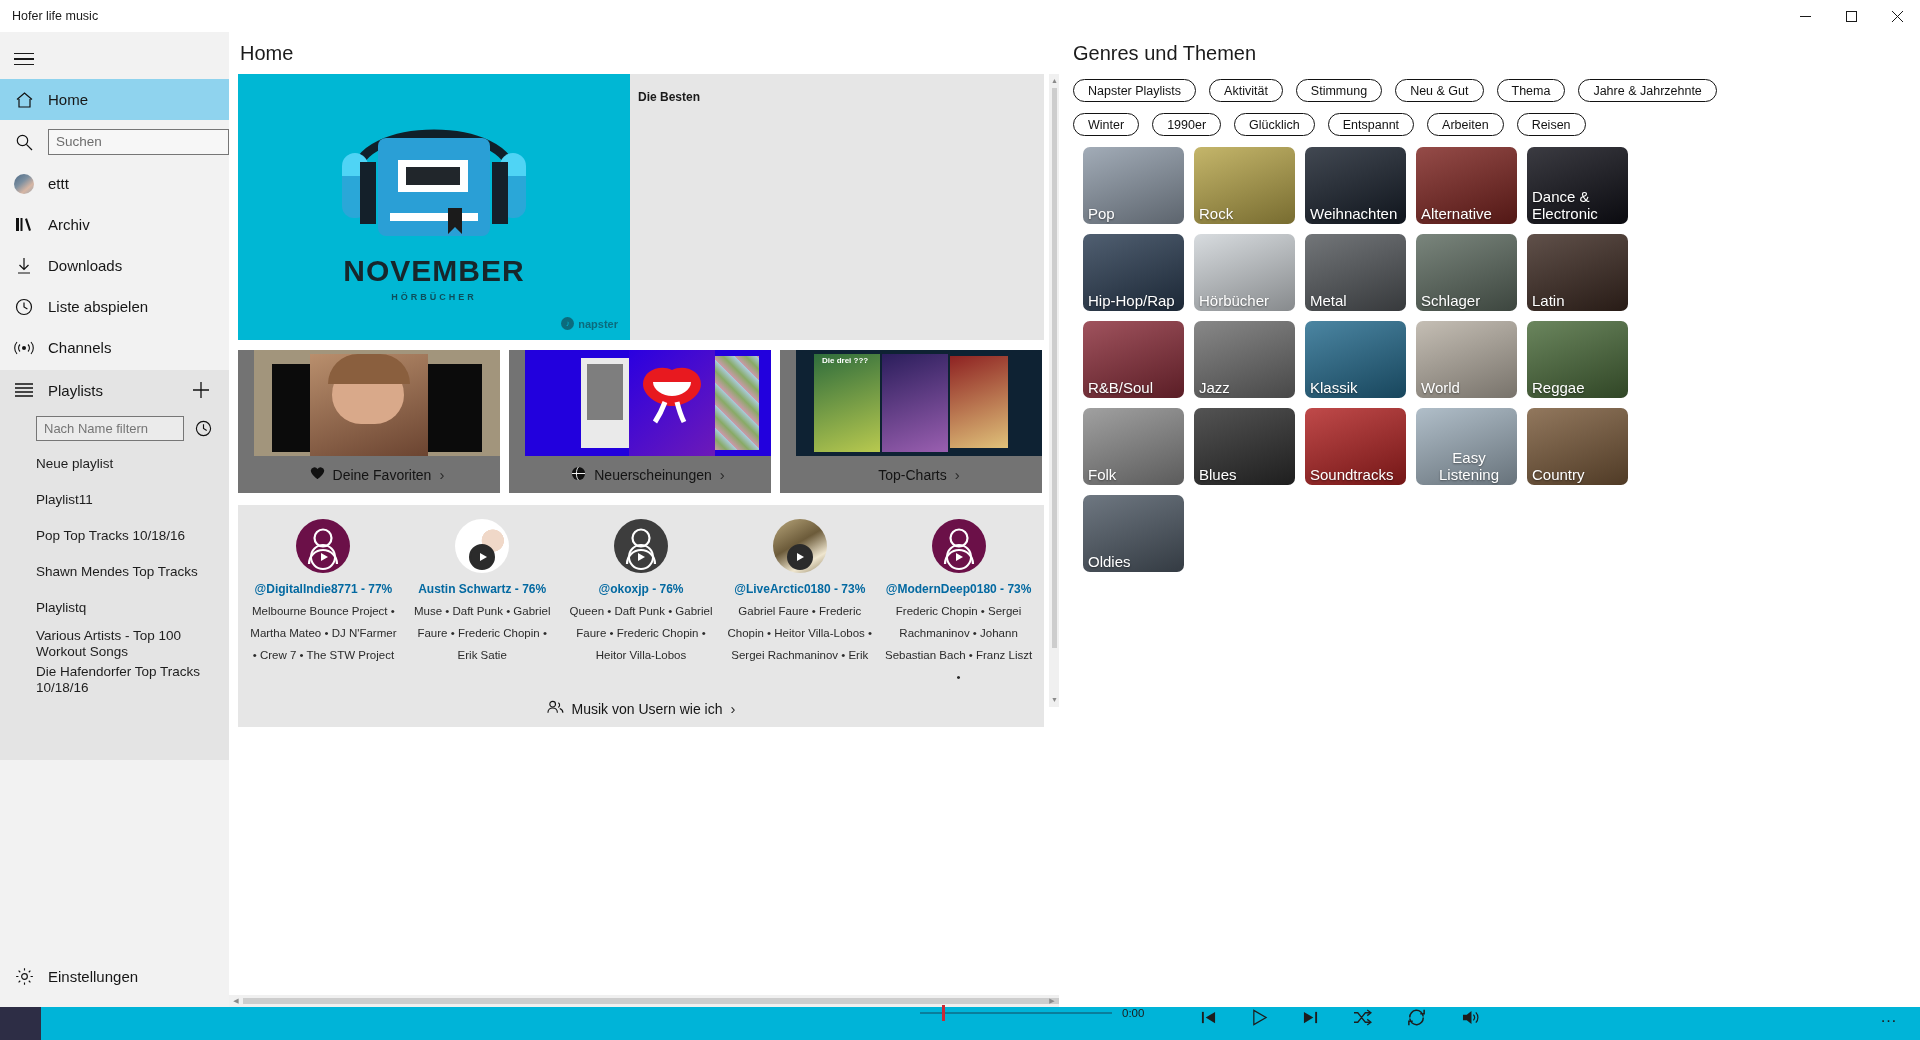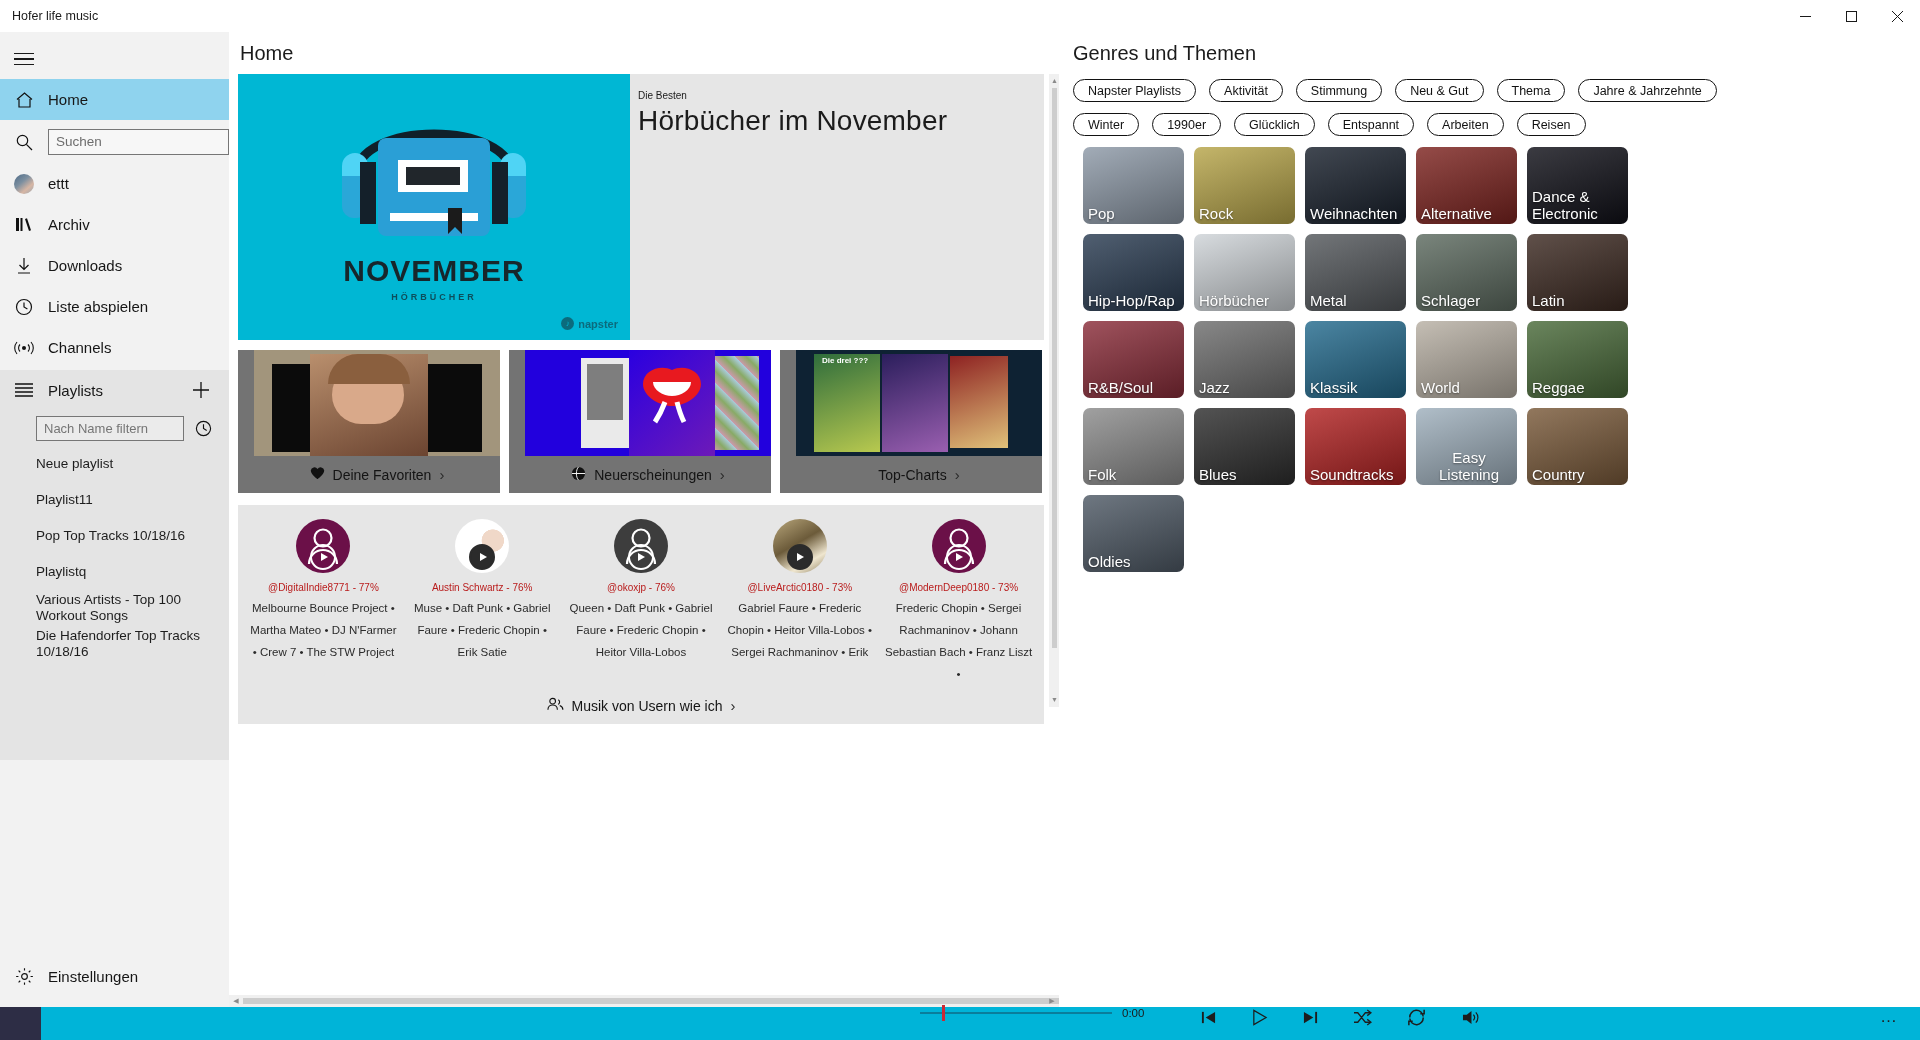--- a/index.html
+++ b/index.html
@@ -87,21 +87,21 @@
   .main-title { font-size: 20px; color: #1b1b1b; padding: 10px 0 9px 11px; }
   .scroll-area { position: relative; width: 822px; height: 633px; margin-left: 9px; }
 
   .hero {
     display: flex; width: 806px; height: 266px; background: #e6e6e6;
   }
   .hero-art {
     width: 392px; height: 266px; background: #00b7d4; position: relative; overflow: hidden;
   }
   .hero-text { flex: 1; padding: 16px 0 0 8px; }
-  .hero-kicker { font-size: 10px; color: #1b1b1b; font-weight: 400; }
+  .hero-kicker { font-size: 12px; color: #1b1b1b; font-weight: 700; }
   .hero-head { font-size: 28px; color: #1b1b1b; font-weight: 300; margin-top: 4px; letter-spacing: .2px; }
   .nap-logo {
     position: absolute; right: 12px; bottom: 10px; display: flex; align-items: center;
     gap: 4px; color: #0b6b7d; font-size: 11px; font-weight: 700;
   }
   .nap-dot {
     width: 13px; height: 13px; border-radius: 50%; background: #0b6b7d;
     display: flex; align-items: center; justify-content: center;
     color: #00b7d4; font-size: 8px; font-weight: 700;
   }
@@ -135,21 +135,21 @@
     position: absolute; width: 26px; height: 26px; border-radius: 50%;
     border: 2px solid #ffffff; left: 50%; top: 50%; transform: translate(-50%,-2px);
     display: flex; align-items: center; justify-content: center;
   }
   .play-badge.dark { background: #2b2b2b; border-color: #2b2b2b; }
   .play-badge .tri {
     width: 0; height: 0; border-left: 7px solid #ffffff;
     border-top: 4.5px solid transparent; border-bottom: 4.5px solid transparent;
     margin-left: 2px;
   }
-  .user-name { font-size: 10px; font-weight: 400; color: #b91c1c; margin-bottom: 4px; }
+  .user-name { font-size: 12px; font-weight: 700; color: #0369a1; margin-bottom: 4px; }
   .user-artists { font-size: 11.5px; color: #2b2b2b; line-height: 22px; }
   .users-more {
     display: flex; align-items: center; justify-content: center; gap: 8px;
     font-size: 14px; color: #141414; margin-top: 12px;
   }
 
   .vscroll {
     position: absolute; right: 0; top: 0; width: 11px; height: 633px; background: #f0f0f0;
   }
   .vscroll .thumb { position: absolute; left: 3px; top: 14px; width: 5px; height: 560px; background: #cdcdcd; }
@@ -314,20 +314,21 @@
           <svg width="17" height="17" viewBox="0 0 18 18">
               <circle cx="9" cy="9" r="7.5" fill="none" stroke="#111" stroke-width="1.2"></circle>
               <path d="M9 4.5V9l3.4 2" fill="none" stroke="#111" stroke-width="1.2"></path>
             </svg>
         </span>
       </div>
       <div id="playlist-items">
           <div class="pl-item">Neue playlist</div>
           <div class="pl-item">Playlist11</div>
           <div class="pl-item">Pop Top Tracks 10/18/16</div>
+          <div class="pl-item">Shawn Mendes Top Tracks</div>
           <div class="pl-item">Playlistq</div>
           <div class="pl-item">Various Artists - Top 100 Workout Songs</div>
           <div class="pl-item">Die Hafendorfer Top Tracks 10/18/16</div>
         </div>
     </div>
 
     <div class="settings-row">
       <span class="nav-ico">
         <svg width="19" height="19" viewBox="0 0 20 20">
             <circle cx="10" cy="10" r="3" fill="none" stroke="#111" stroke-width="1.2"></circle>
@@ -361,21 +362,20 @@
           </svg>
           <div class="nov-word">NOVEMBER</div>
           <div class="nov-sub">HÖRBÜCHER</div>
           <div class="nap-logo">
             <span class="nap-dot">♪</span>
               <span>napster</span>
           </div>
         </div>
         <div class="hero-text">
           <div class="hero-kicker">Die Besten</div>
-          <div class="hero-head">Hörbücher im November</div>
         </div>
       </div>
 
       <div class="cards-row">
         <div class="card">
           <div class="card-art" style="background:#a2957c">
             <div style="position:absolute;left:18px;top:14px;width:58px;height:88px;background:#0b0b0b"></div>
             <div style="position:absolute;right:18px;top:14px;width:58px;height:88px;background:#0b0b0b"></div>
             <div style="position:absolute;left:56px;top:4px;width:118px;height:104px;background:linear-gradient(160deg,#b98f6d,#6a4330)"></div>
             <div style="position:absolute;left:78px;top:10px;width:72px;height:64px;border-radius:36px 36px 30px 30px;background:#d9a98a"></div>

